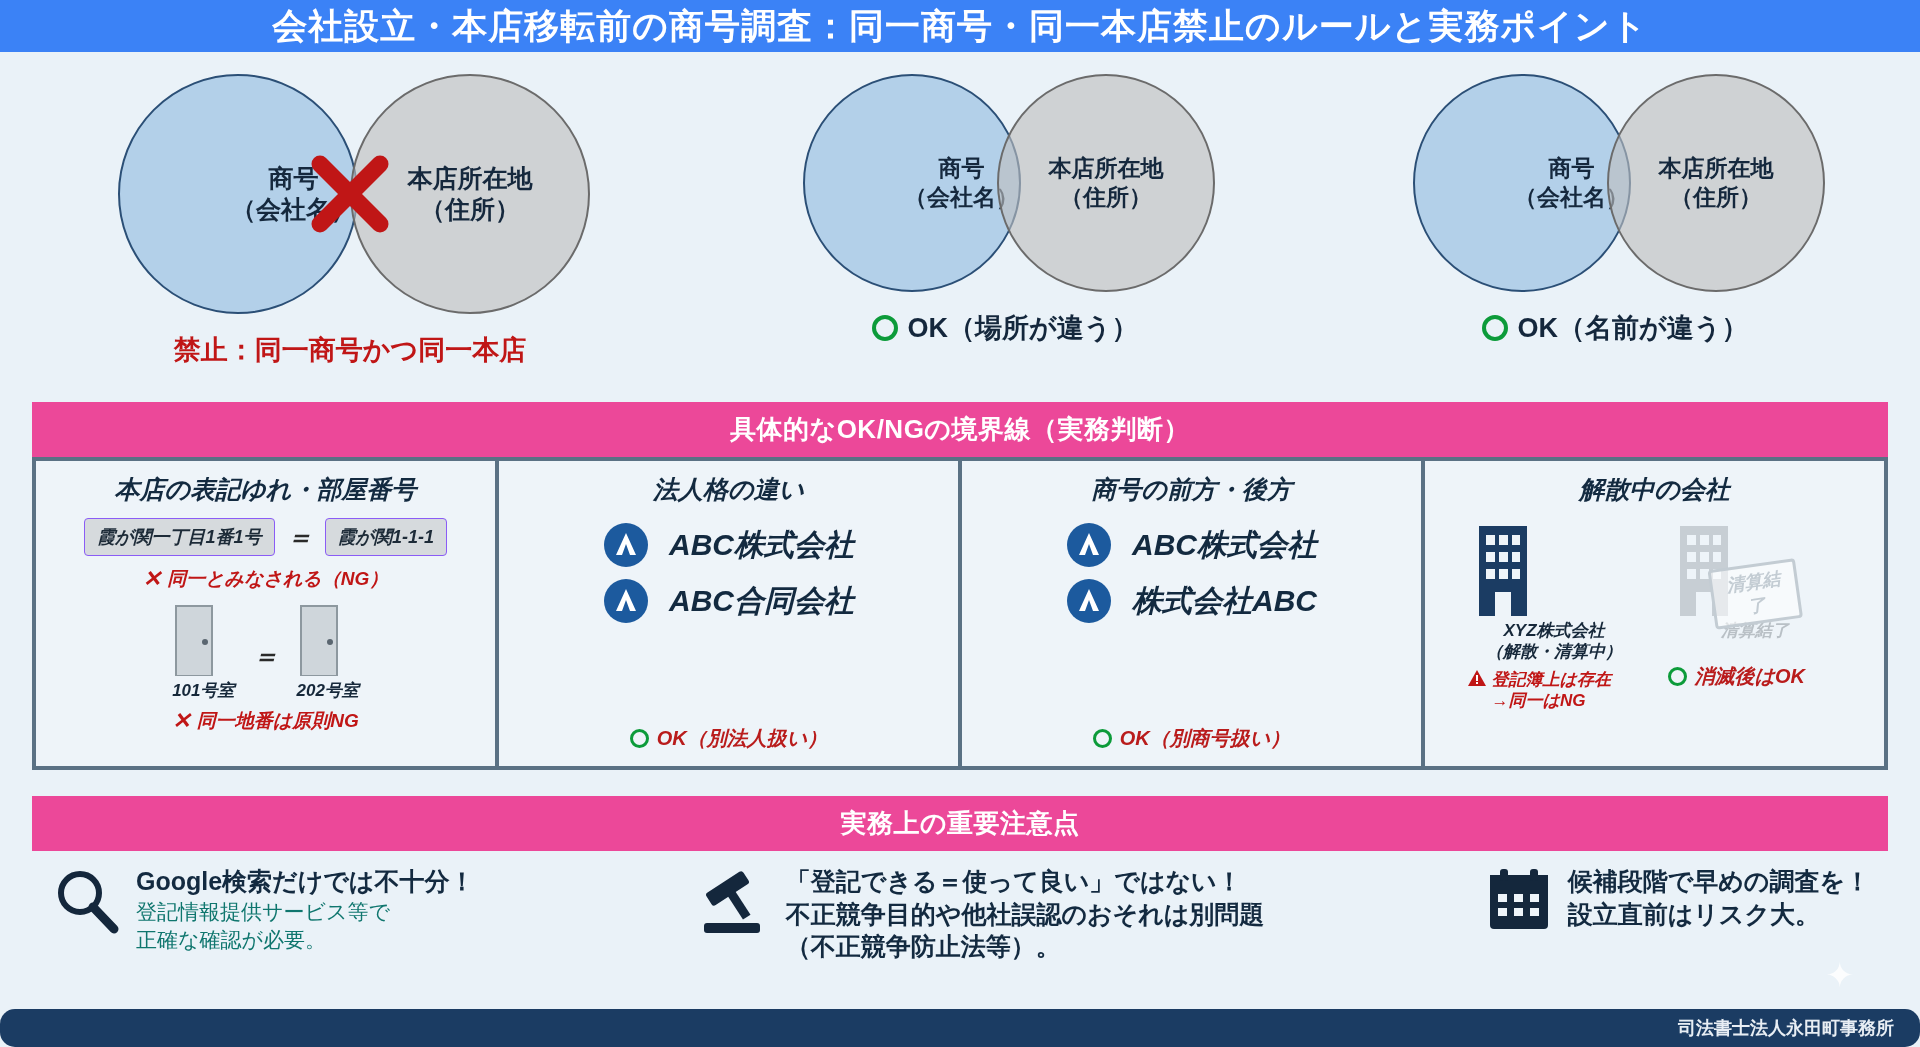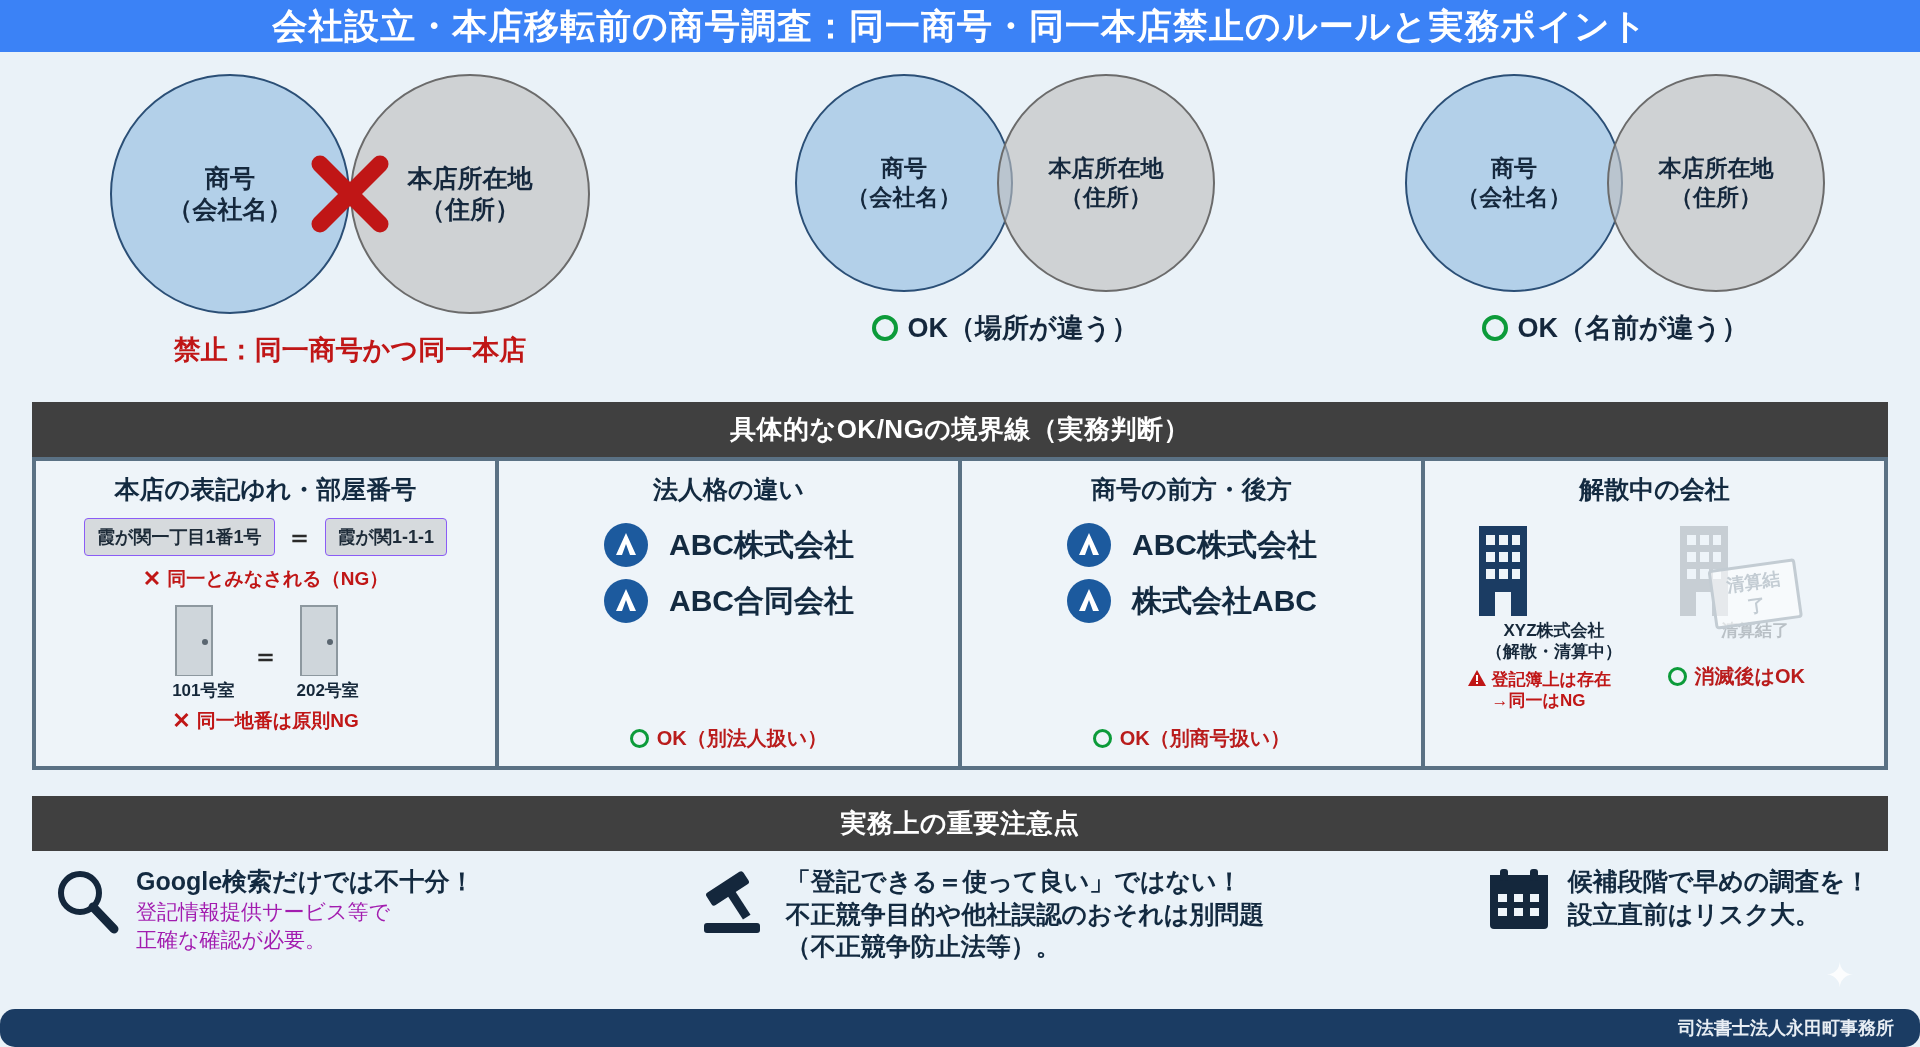--- a/index.html
+++ b/index.html
@@ -53,23 +53,24 @@
     position: absolute;
     border-radius: 50%;
     border: 2px solid #2b4f76;
     display: flex; align-items: center; justify-content: center;
     text-align: center;
     line-height: 1.25;
     font-weight: bold;
     color: #15283d;
   }
   .circle.left {
-    left: 0; top: 0;
+    left: 8px; top: 0;
     width: 240px; height: 240px;
     background: rgba(163,198,228,0.78);
+    justify-content: flex-end;
   }
   .circle.right {
     right: 0; top: 0;
     width: 240px; height: 240px;
     background: rgba(190,190,190,0.62);
     border-color: #6b6b6b;
   }
   .venn-group.small .circle.left,
   .venn-group.small .circle.right { width: 218px; height: 218px; }
   .circle .lbl { font-size: 25px; }
@@ -90,35 +91,36 @@
   .venn-caption.ok { color: #14273c; }
   .ok-ring {
     display: inline-block;
     width: 26px; height: 26px;
     border: 4px solid #0c9b3a;
     border-radius: 50%;
   }
   
   .band {
     margin: 0 32px;
-    background: #404040;
+    background: #ec4899;
     color: #ffffff;
     text-align: center;
     font-size: 26px;
     font-weight: bold;
     padding: 10px 0;
     letter-spacing: 0.5px;
   }
   
   .cards {
     margin: 0 32px;
     display: flex;
     gap: 4px;
     background: #5a7184;
     padding: 4px;
+    font-style: italic;
   }
   .card {
     background: #eef4f9;
     flex: 1 1 0;
     padding: 12px 10px 14px;
     display: flex;
     flex-direction: column;
     align-items: center;
     min-height: 305px;
   }
@@ -201,21 +203,21 @@
     padding: 14px 18px 0;
     gap: 4px;
   }
   .note {
     display: flex; align-items: flex-start; gap: 14px;
   }
   .note-text .t1 {
     font-size: 25px; font-weight: bold; color: #132a40; line-height: 1.3;
   }
   .note-text .t2 {
-    font-size: 21px; color: #a21caf; line-height: 1.35;
+    font-size: 21px; color: #0f766e; line-height: 1.35;
   }
   
   .footer {
     position: absolute;
     left: 0; right: 0; bottom: 0;
     height: 38px;
     background: #1b3c63;
     display: flex; align-items: center; justify-content: flex-end;
     padding-right: 26px;
     border-radius: 15px;

